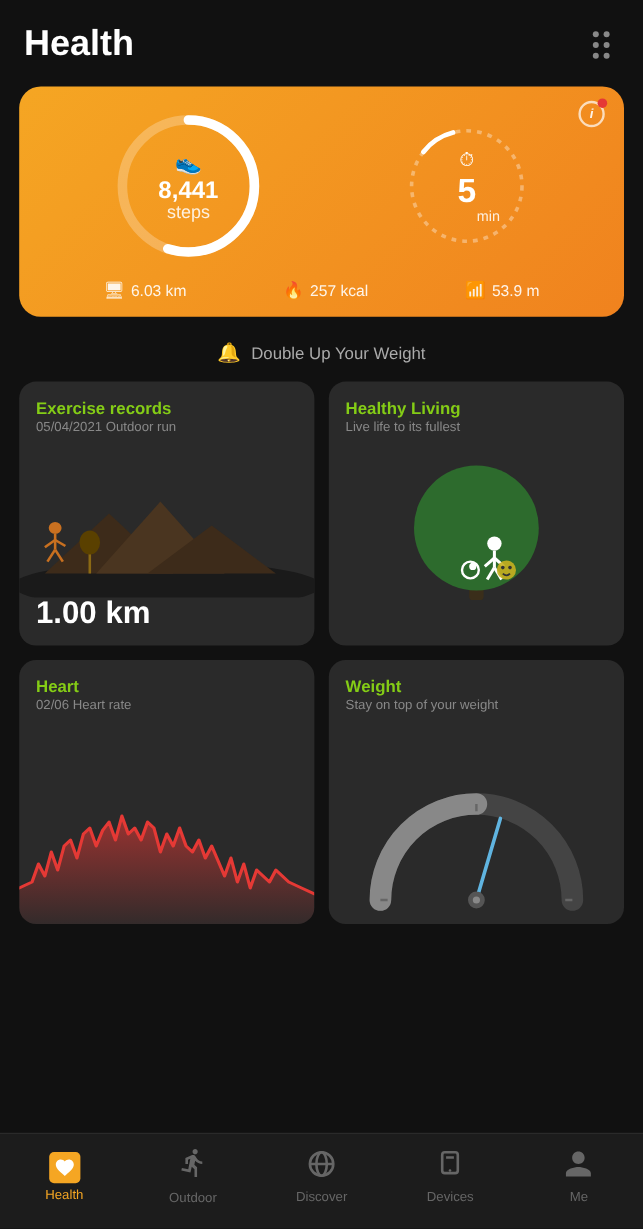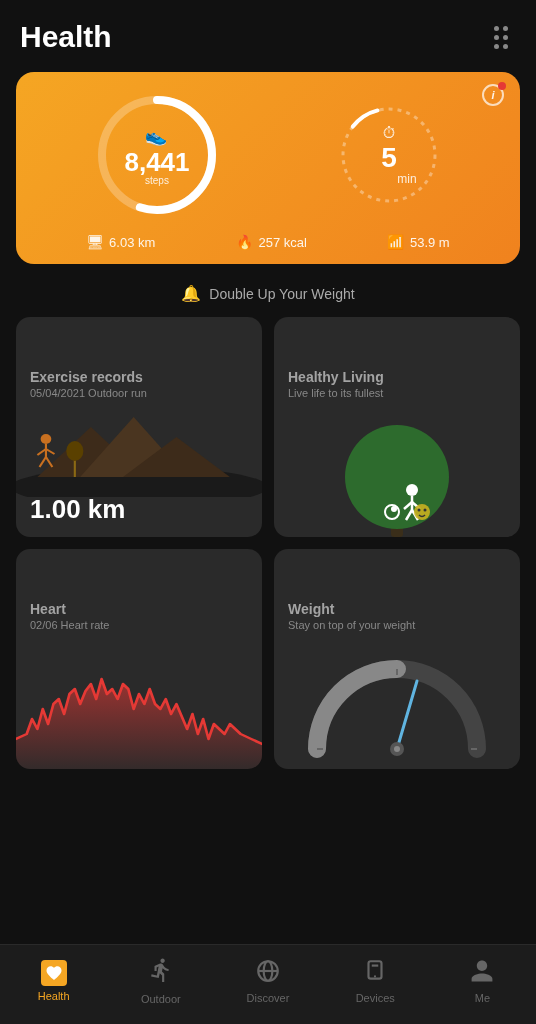--- a/index.html
+++ b/index.html
@@ -102,27 +102,27 @@
     }
     .steps-inner {
       text-align: center;
       z-index: 1;
     }
     .steps-icon {
       font-size: 18px;
       margin-bottom: 2px;
     }
     .steps-value {
-      font-size: 26px;
+      font-size: 20px;
       font-weight: 700;
       color: #fff;
       line-height: 1;
     }
     .steps-label {
-      font-size: 10px;
+      font-size: 15px;
       color: rgba(255,255,255,0.85);
     }
 
     
     .timer-ring-container {
       position: relative;
       width: 110px;
       height: 110px;
       display: flex;
       align-items: center;
@@ -195,23 +195,22 @@
       background: #2a2a2a;
       border-radius: 14px;
       padding: 14px;
       height: 220px;
       position: relative;
       overflow: hidden;
     }
     .card-title {
       font-size: 14px;
       font-weight: 600;
-      color: #a3a3a3;
+      color: #84cc16;
       margin-bottom: 2px;
-      margin-top: 38px;
     }
     .card-subtitle {
       font-size: 11px;
       color: #888;
       margin-bottom: 8px;
     }
 
     
     .exercise-card .landscape {
       position: absolute;

